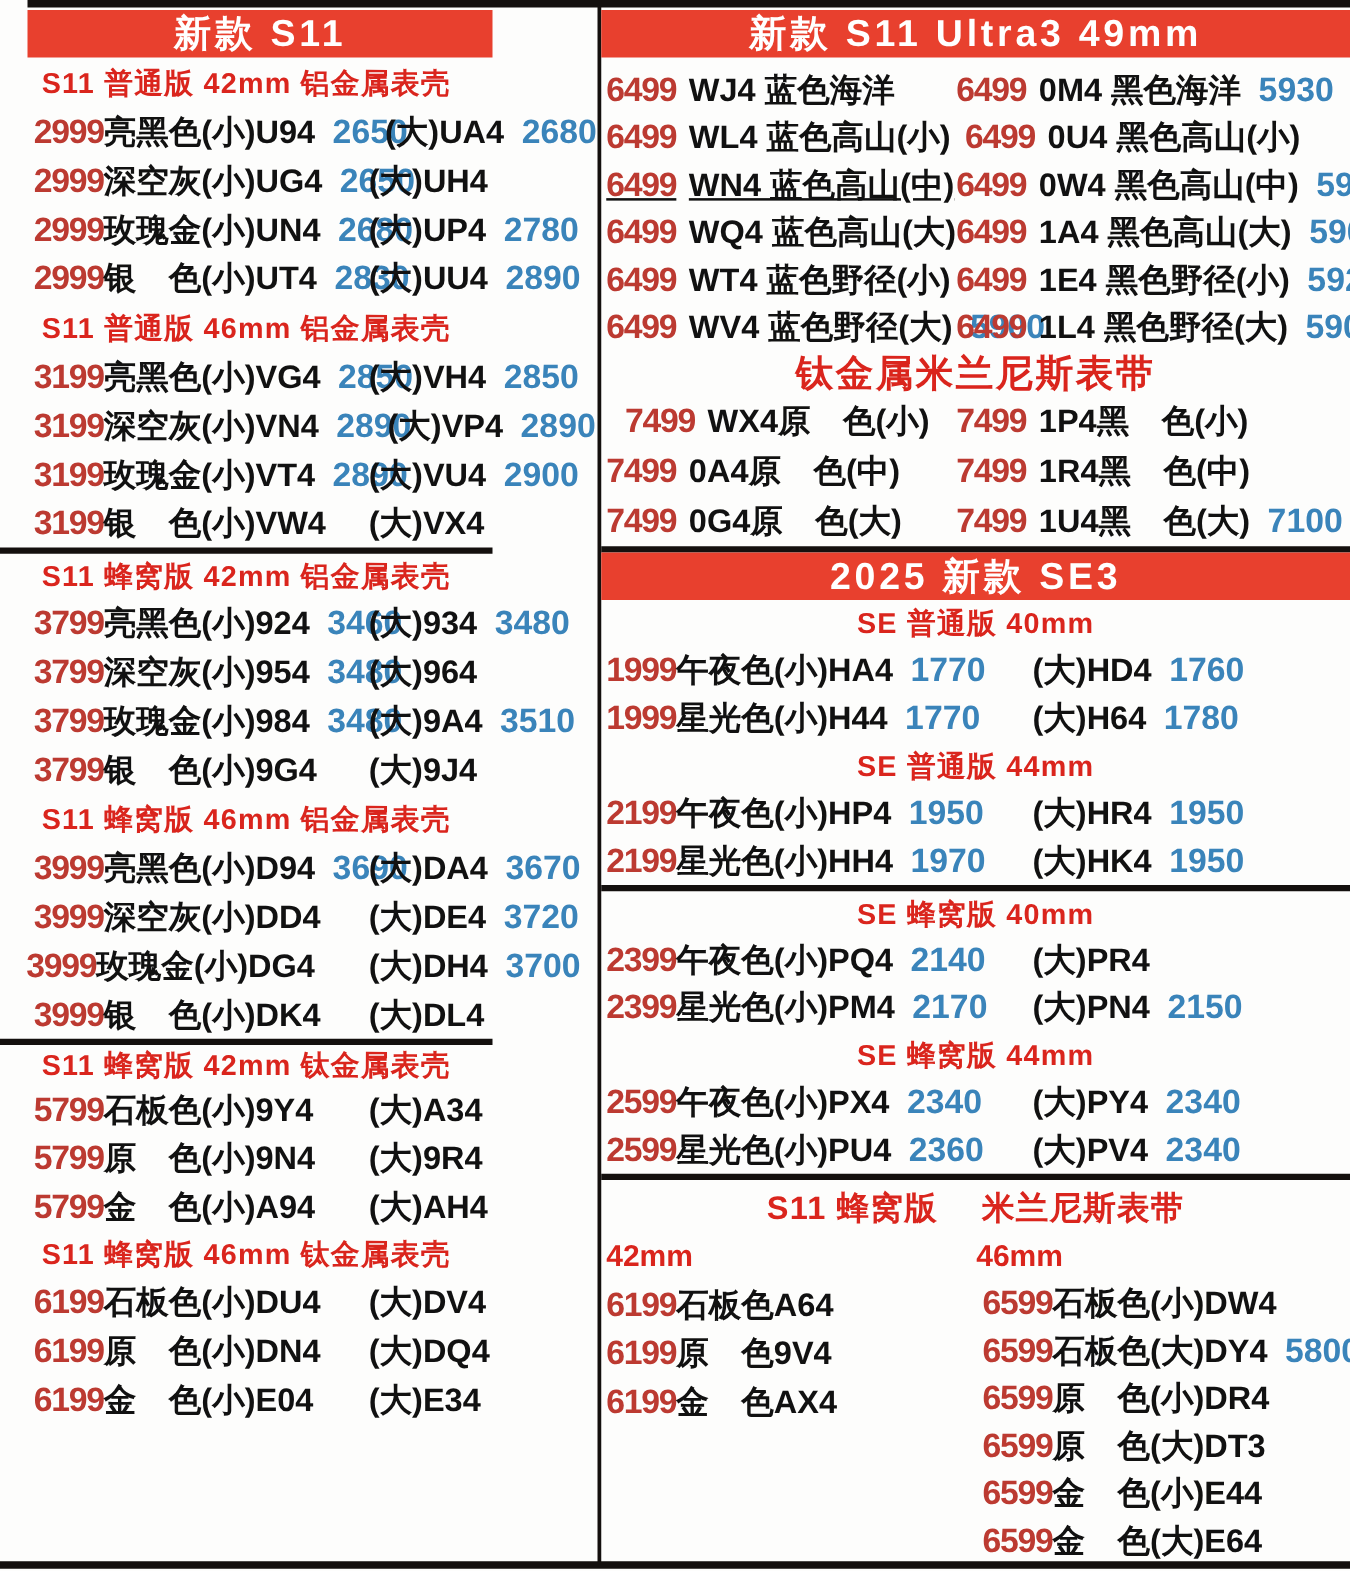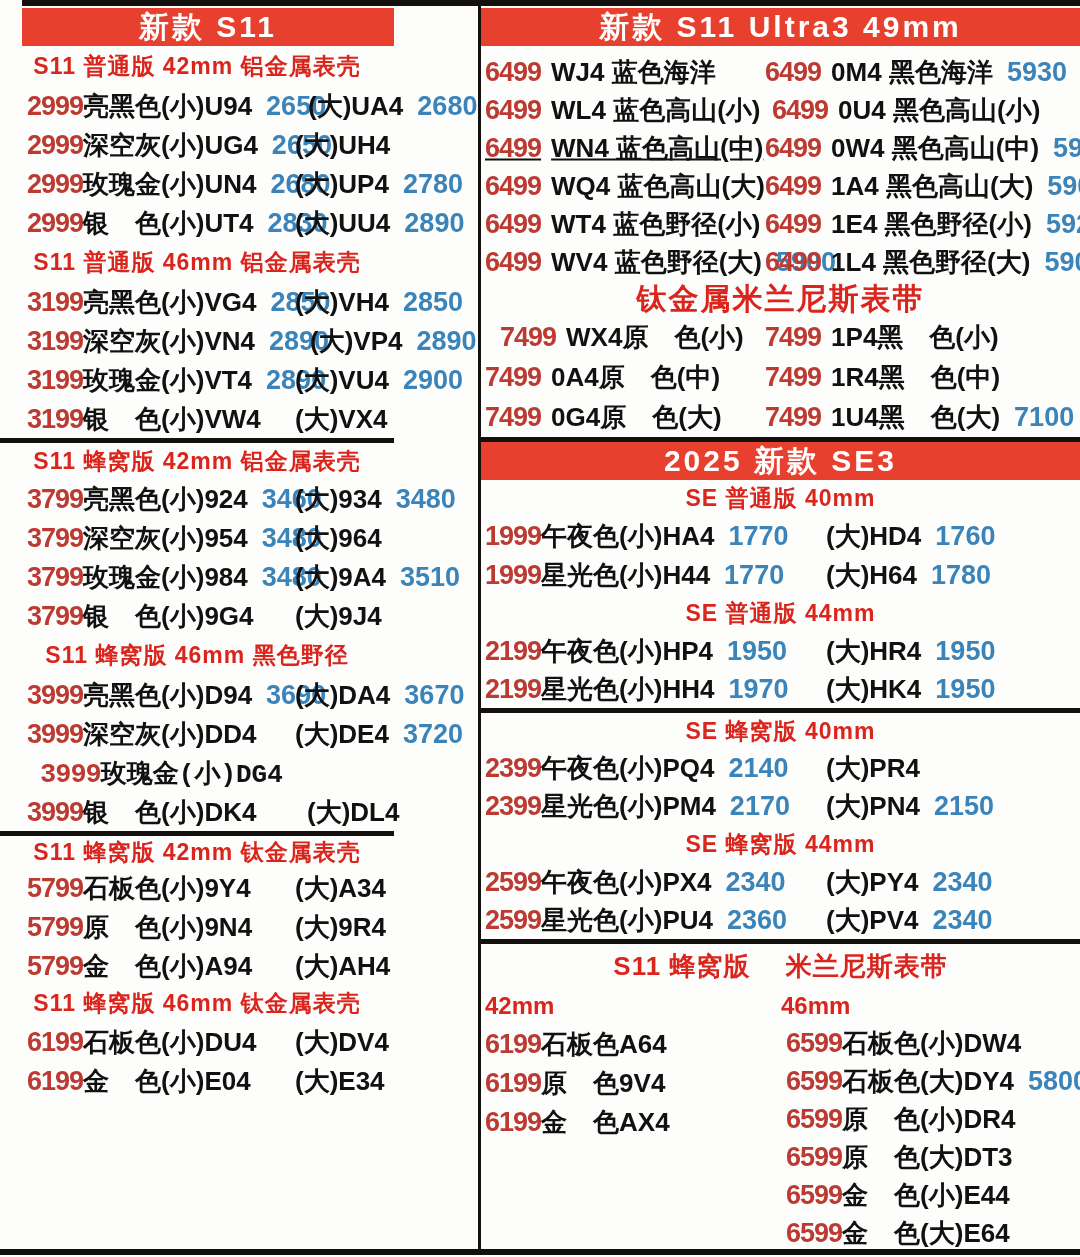--- a/index.html
+++ b/index.html
@@ -95,36 +95,37 @@
         </div>
         <div class="prow">
           <span class="cell" style="left: 27px;"><span class="red">3799</span><span class="blk">玫瑰金(小)984</span><span class="blu gap">3480</span></span>
           <span class="cell" style="left: 295px;"><span class="blk">(大)9A4</span><span class="blu gap">3510</span></span>
         </div>
         <div class="prow">
           <span class="cell" style="left: 27px;"><span class="red">3799</span><span class="blk">银　色(小)9G4</span></span>
           <span class="cell" style="left: 295px;"><span class="blk">(大)9J4</span></span>
         </div>
       </div>
-    <div class="shead" style="height:40px">S11 蜂窝版 46mm 黑色野径</div>
+    <div class="shead" style="height:40px">S11 蜂窝版 46mm 铝金属表壳</div>
     <div id="lsec3" style="--rh:39px">
         <div class="prow">
           <span class="cell" style="left: 27px;"><span class="red">3999</span><span class="blk">亮黑色(小)D94</span><span class="blu gap">3690</span></span>
           <span class="cell" style="left: 295px;"><span class="blk">(大)DA4</span><span class="blu gap">3670</span></span>
         </div>
         <div class="prow">
           <span class="cell" style="left: 27px;"><span class="red">3999</span><span class="blk">深空灰(小)DD4</span></span>
           <span class="cell" style="left: 295px;"><span class="blk">(大)DE4</span><span class="blu gap">3720</span></span>
         </div>
         <div class="prow">
-          <span class="cell" style="left: 40px; font-family: Liberation Mono, monospace;"><span class="red">3999</span><span class="blk">玫瑰金(小)DG4</span></span>
+          <span class="cell" style="left: 21px;"><span class="red">3999</span><span class="blk">玫瑰金(小)DG4</span></span>
+          <span class="cell" style="left: 295px;"><span class="blk">(大)DH4</span><span class="blu gap">3700</span></span>
         </div>
         <div class="prow">
           <span class="cell" style="left: 27px;"><span class="red">3999</span><span class="blk">银　色(小)DK4</span></span>
-          <span class="cell" style="left: 295px; margin-left: 12px;"><span class="blk">(大)DL4</span></span>
+          <span class="cell" style="left: 295px;"><span class="blk">(大)DL4</span></span>
         </div>
       </div>
     <div class="hdiv"></div>
     <div class="shead" style="height:32px">S11 蜂窝版 42mm 钛金属表壳</div>
     <div id="lsec4" style="--rh:39px">
         <div class="prow">
           <span class="cell" style="left: 27px;"><span class="red">5799</span><span class="blk">石板色(小)9Y4</span></span>
           <span class="cell" style="left: 295px;"><span class="blk">(大)A34</span></span>
         </div>
         <div class="prow">
@@ -134,20 +135,24 @@
         <div class="prow">
           <span class="cell" style="left: 27px;"><span class="red">5799</span><span class="blk">金　色(小)A94</span></span>
           <span class="cell" style="left: 295px;"><span class="blk">(大)AH4</span></span>
         </div>
       </div>
     <div class="shead" style="height:37px">S11 蜂窝版 46mm 钛金属表壳</div>
     <div id="lsec5" style="--rh:39px">
         <div class="prow">
           <span class="cell" style="left: 27px;"><span class="red">6199</span><span class="blk">石板色(小)DU4</span></span>
           <span class="cell" style="left: 295px;"><span class="blk">(大)DV4</span></span>
+        </div>
+        <div class="prow">
+          <span class="cell" style="left: 27px;"><span class="red">6199</span><span class="blk">原　色(小)DN4</span></span>
+          <span class="cell" style="left: 295px;"><span class="blk">(大)DQ4</span></span>
         </div>
         <div class="prow">
           <span class="cell" style="left: 27px;"><span class="red">6199</span><span class="blk">金　色(小)E04</span></span>
           <span class="cell" style="left: 295px; text-align: right;"><span class="blk">(大)E34</span></span>
         </div>
       </div>
   </div>
 
   <div class="col col-right">
     <div class="spacer8"></div>

